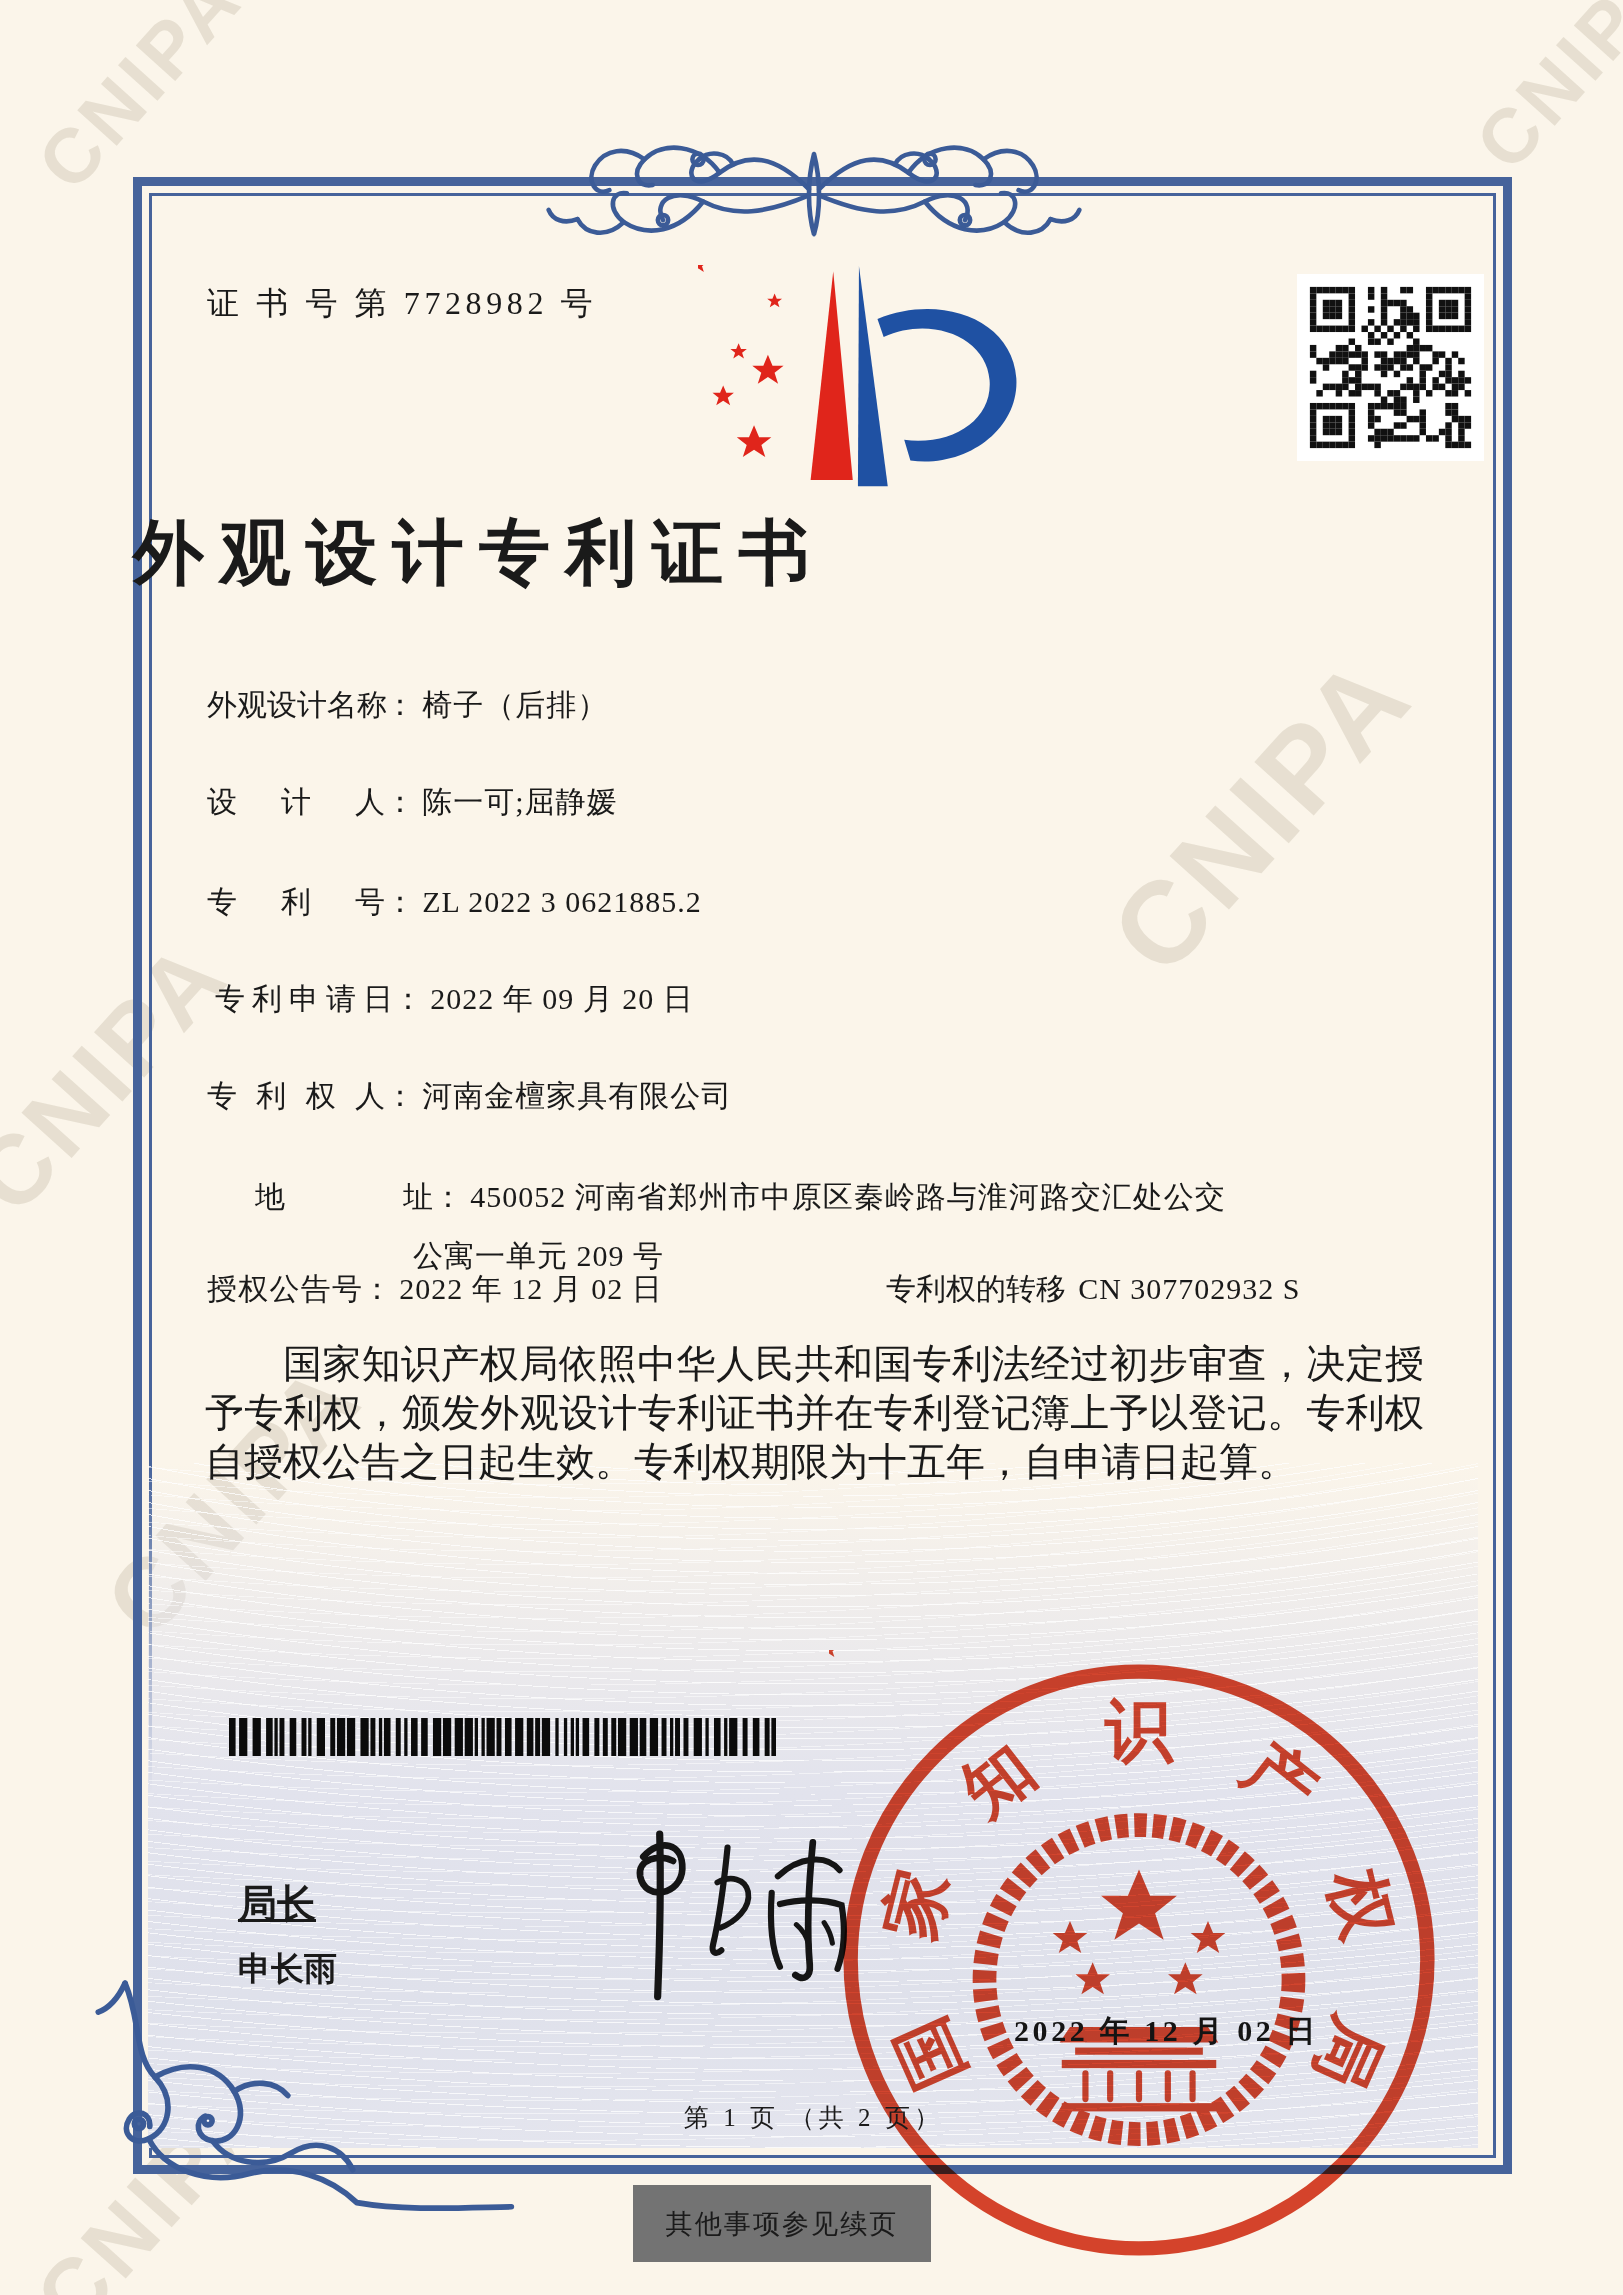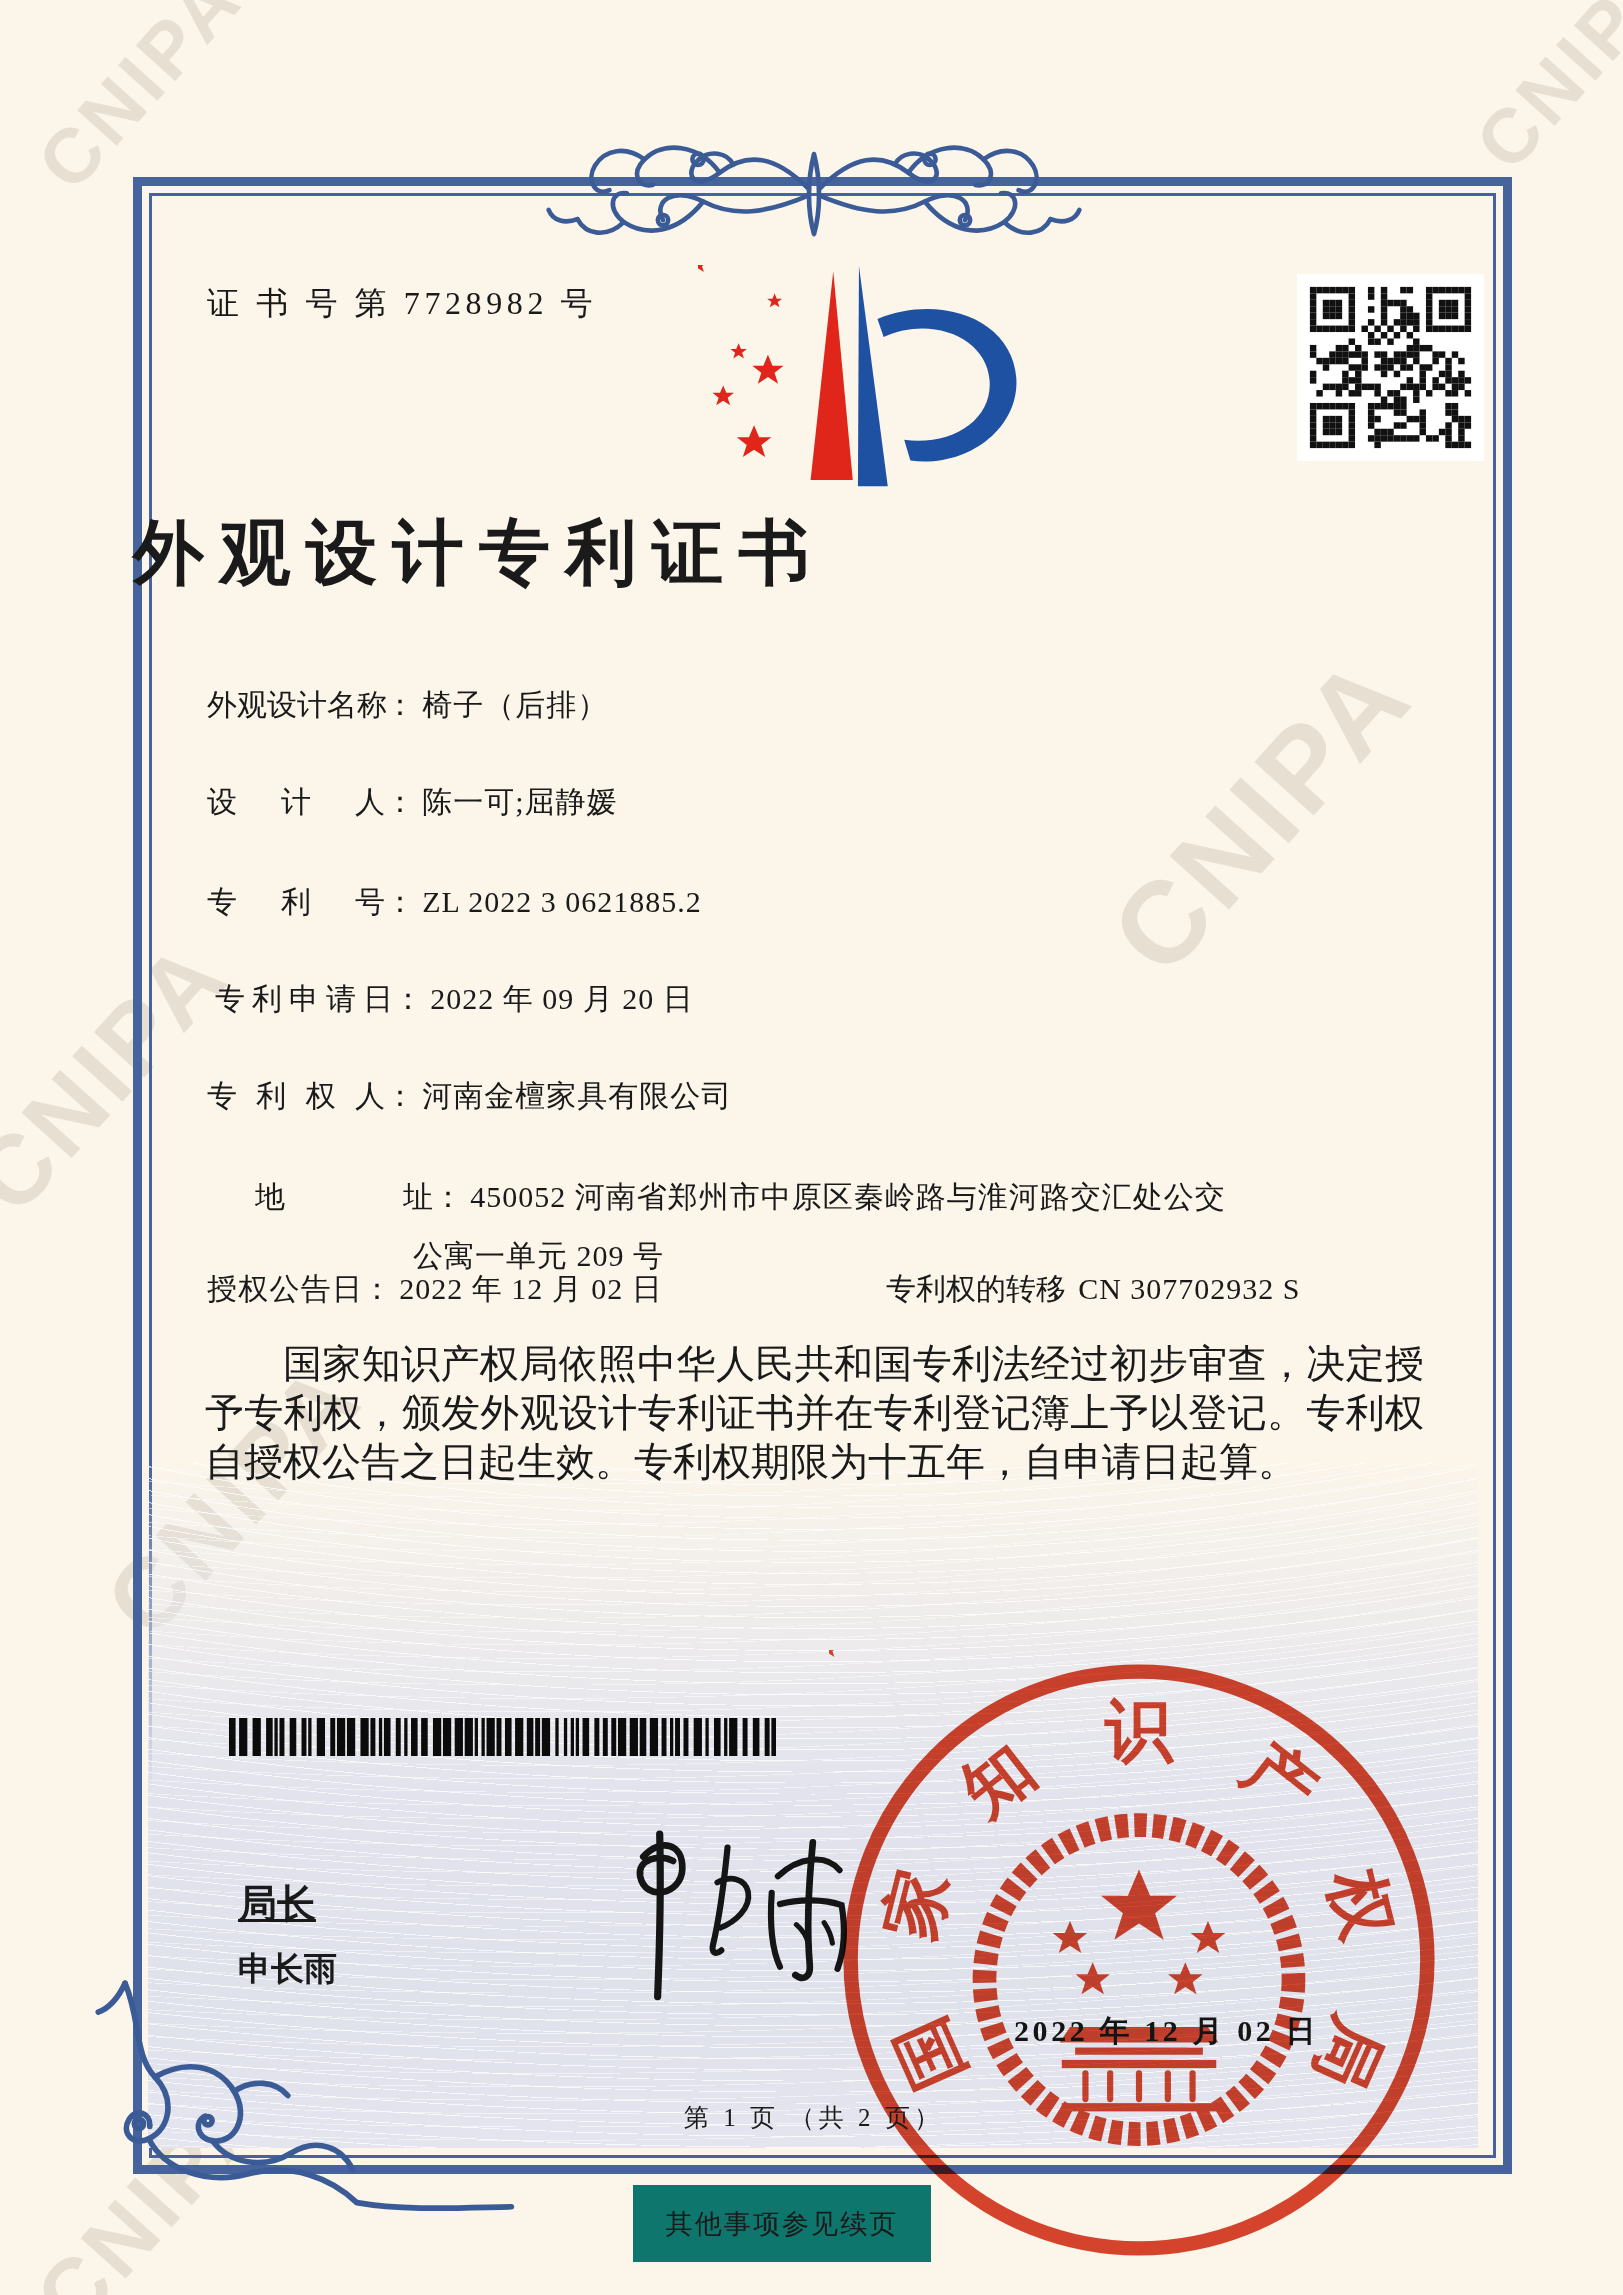--- a/index.html
+++ b/index.html
@@ -57,21 +57,21 @@
   #shenzhangyu{left:238px;top:1947px;font-size:33px;font-weight:bold;
            font-family:"Liberation Sans","DejaVu Sans",sans-serif;}
   #signature{left:582px;top:1827px;width:289px;height:185px;}
 
   #seal{left:829px;top:1650px;width:620px;height:620px;mix-blend-mode:multiply;opacity:.95;}
   #seal-date{left:1014px;top:2011px;font-size:30px;letter-spacing:3.6px;font-weight:bold;
              color:#141414;z-index:4;}
 
   #page-footer{left:133px;top:2101px;width:1361px;text-align:center;font-size:25px;
                letter-spacing:4.1px;}
-  #note-strip{left:633px;top:2185px;width:298px;height:77px;background:#0f766e;
+  #note-strip{left:633px;top:2185px;width:298px;height:77px;background:#737373;
               display:flex;align-items:center;justify-content:center;z-index:3;}
   #note-strip span{font-size:27px;letter-spacing:2.1px;}
 
   #logo{left:698px;top:265px;width:343px;height:252px;}
   #qr{left:1297px;top:274px;width:187px;height:187px;background:#ffffff;}
   #ornament-top{left:528px;top:123px;width:572px;height:137px;z-index:3;}
   #ornament-corner{left:89px;top:1978px;width:479px;height:268px;z-index:3;}
 </style>
 </head>
 <body>
@@ -451,21 +451,21 @@
   </div>
   <div id="row-owner" class="abs frow">
     <span class="flabel">专利权人</span><span class="fcolon">：</span><span class="fvalue">河南金檀家具有限公司</span>
   </div>
   <div id="row-addr" class="abs frow">
     <span class="flabel">地址</span><span class="fcolon">：</span><span class="fvalue">450052 河南省郑州市中原区秦岭路与淮河路交汇处公交</span>
   </div>
   <div id="addr-line2" class="abs">公寓一单元 209 号</div>
 
   <div id="row-grant" class="abs frow">
-    <span class="glabel">授权公告日</span><span class="fcolon">：</span><span class="fvalue">2022 年 12 月 02 日</span>
+    <span class="glabel">授权公告号</span><span class="fcolon">：</span><span class="fvalue">2022 年 12 月 02 日</span>
     <span id="grant-no">
       <span class="glabel">专利权的转移</span><span class="fcolon">：</span><span class="fvalue">CN 307702932 S</span>
     </span>
   </div>
 
   <div id="paras" class="abs">
     <p>国家知识产权局依照中华人民共和国专利法经过初步审查，决定授予专利权，颁发外观设计专利证书并在专利登记簿上予以登记。专利权自授权公告之日起生效。专利权期限为十五年，自申请日起算。</p>
   </div>
 
   <svg id="barcode" class="abs" viewBox="0 0 1062 74" preserveAspectRatio="none">

